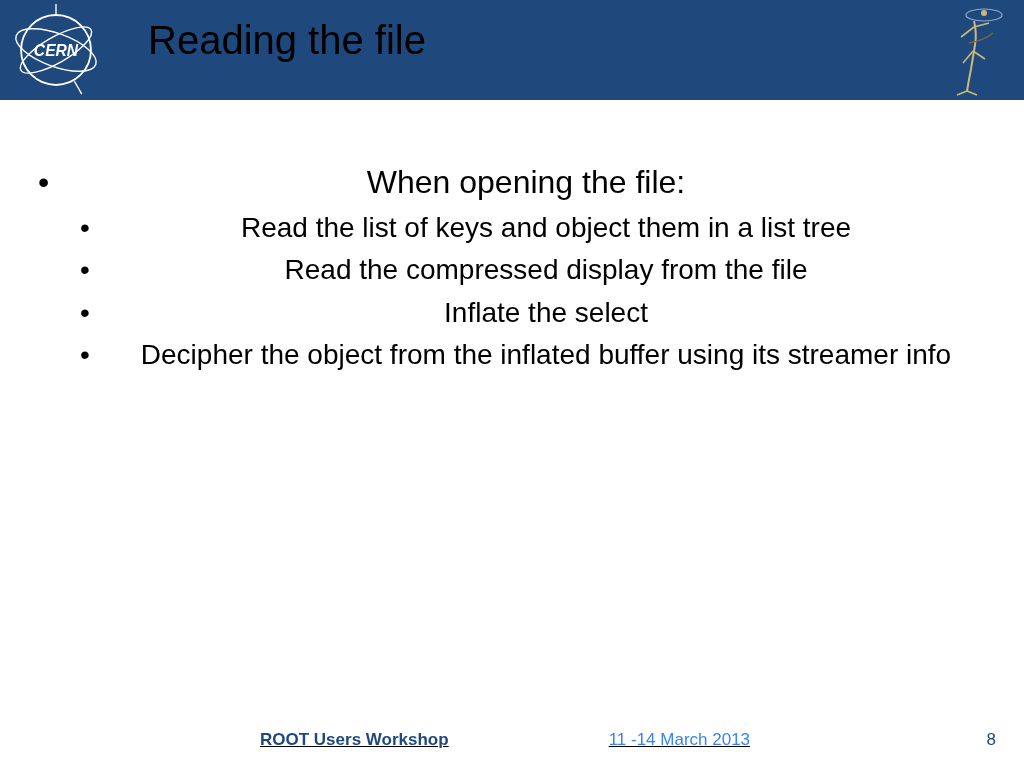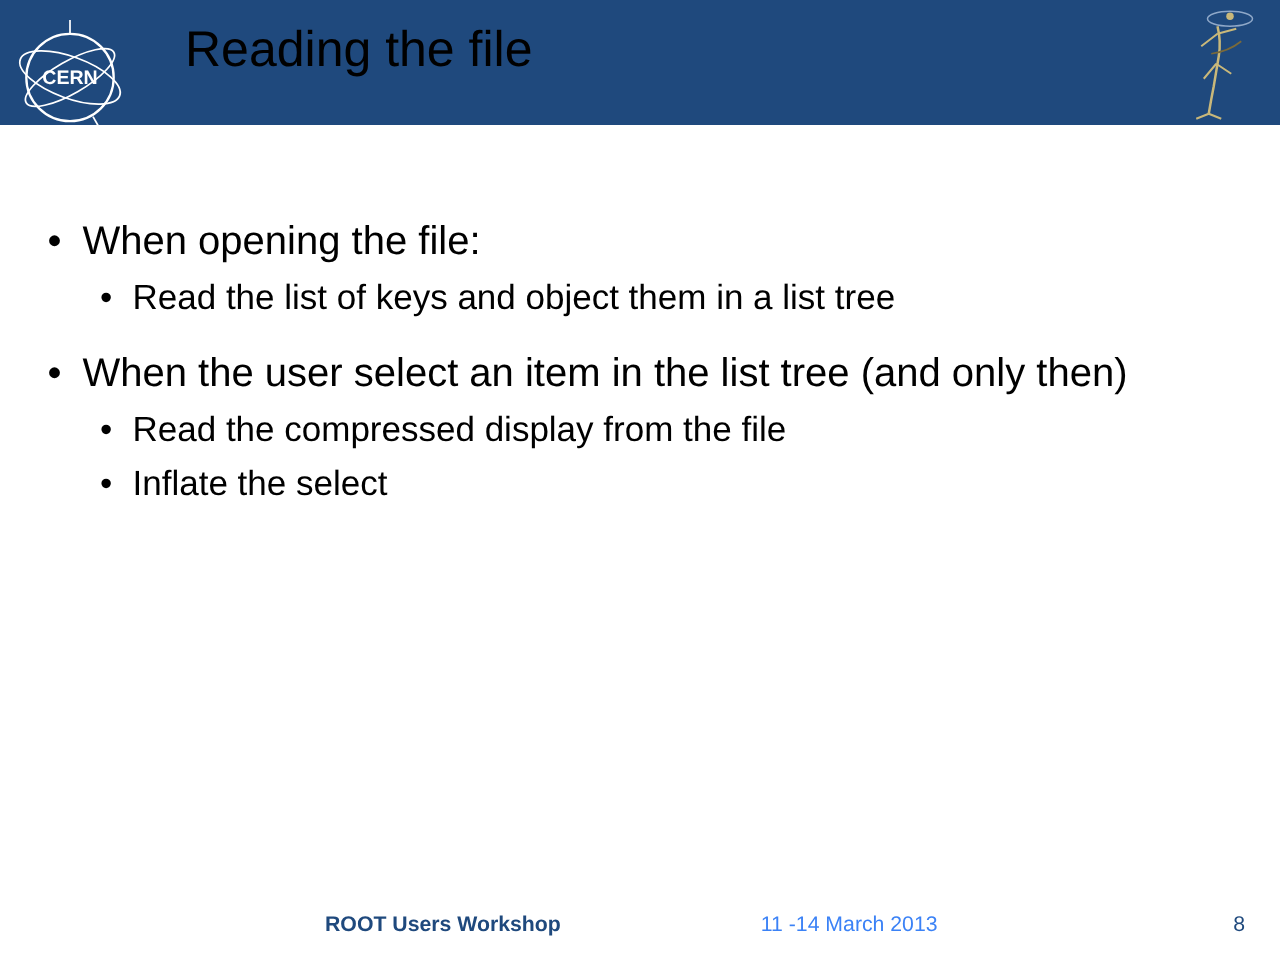--- a/index.html
+++ b/index.html
@@ -3,27 +3,27 @@
 <meta charset="utf-8">
 <style>
   * { margin: 0; padding: 0; box-sizing: border-box; }
   html, body { width: 1024px; height: 768px; font-family: Arial, Helvetica, sans-serif; background: #fff; overflow: hidden; }
   .slide { position: relative; width: 1024px; height: 768px; }
   .cern-logo { width: 92px; height: 92px; color: #fff; }
   .header-left { position: absolute; top: 0; left: 0; width: 1024px; height: 100px; background: #1f497d; }
   .header-title-wrap { position: absolute; top: 18px; left: 148px; }
   .header-title { font-size: 40px; color: #000; text-align: right; }
   .logo-right { position: absolute; top: 2px; right: 10px; width: 80px; height: 96px; display: flex; align-items: center; justify-content: center; }
-  .logo-left-abs { position: absolute; top: 16px; left: 10px; }
-  .body-area { position: absolute; top: 150px; left: 38px; right: 38px; }
+  .logo-left-abs { position: absolute; top: 4px; left: 10px; font-style: italic; }
+  .body-area { position: absolute; top: 140px; left: 38px; right: 38px; text-align: center; }
   .bullet-l1 { font-size: 32px; color: #000; margin-top: 22px; margin-bottom: 8px; padding-left: 28px; position: relative; line-height: 1.25; }
   .bullet-l1::before { content: "•"; position: absolute; left: 0; top: 0; }
   .bullet-l2 { font-size: 28px; color: #000; margin-top: 6px; padding-left: 68px; position: relative; line-height: 1.3; }
   .bullet-l2::before { content: "•"; position: absolute; left: 42px; top: 0; }
-  .footer { position: absolute; bottom: 18px; left: 0; width: 1024px; display: flex; align-items: center; font-size: 17px; }
+  .footer { position: absolute; bottom: 18px; left: 0; width: 1024px; display: flex; align-items: center; font-size: 17px; text-decoration: underline; }
   .footer-left { width: 200px; }
   .footer-center1 { flex: 0 0 auto; margin-left: 60px; color: #1f497d; font-weight: bold; }
   .footer-center2 { flex: 0 0 auto; margin-left: 160px; color: #3b82f6; }
   .footer-page { position: absolute; right: 28px; color: #1f497d; }
 </style>
 </head>
 <body>
 
 <div class="slide">
 
@@ -53,23 +53,23 @@
       <path d="M34 48 L24 60 M34 48 L46 56" stroke="#c9b87a" stroke-width="1.6"></path>
       <path d="M28 88 L18 92 M28 88 L38 92" stroke="#c9b87a" stroke-width="1.6"></path>
       <path d="M30 40 Q44 38 54 30" fill="none" stroke="#7a6a3a" stroke-width="1.4"></path>
     </svg>
   </div>
 
   <div class="body-area">
     <div class="bullet-l1">When opening the file:</div>
     <div class="bullet-l2">Read the list of keys and object them in a list tree</div>
 
-    <div class="bullet-l1">When the user select an item in the list tree (and only then)</div>
     <div class="bullet-l2">Read the compressed display from the file</div>
     <div class="bullet-l2">Inflate the select</div>
+    <div class="bullet-l2">Decipher the object from the inflated buffer using its streamer info</div>
   </div>
 
   <div class="footer">
     <div class="footer-left"></div>
     <div class="footer-center1">ROOT Users Workshop</div>
     <div class="footer-center2">11 -14 March 2013</div>
     <div class="footer-page">8</div>
   </div>
 
 </div>

